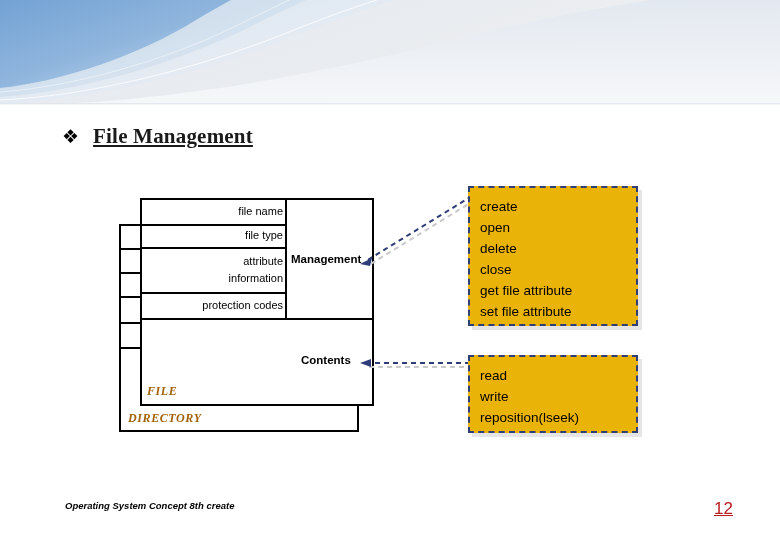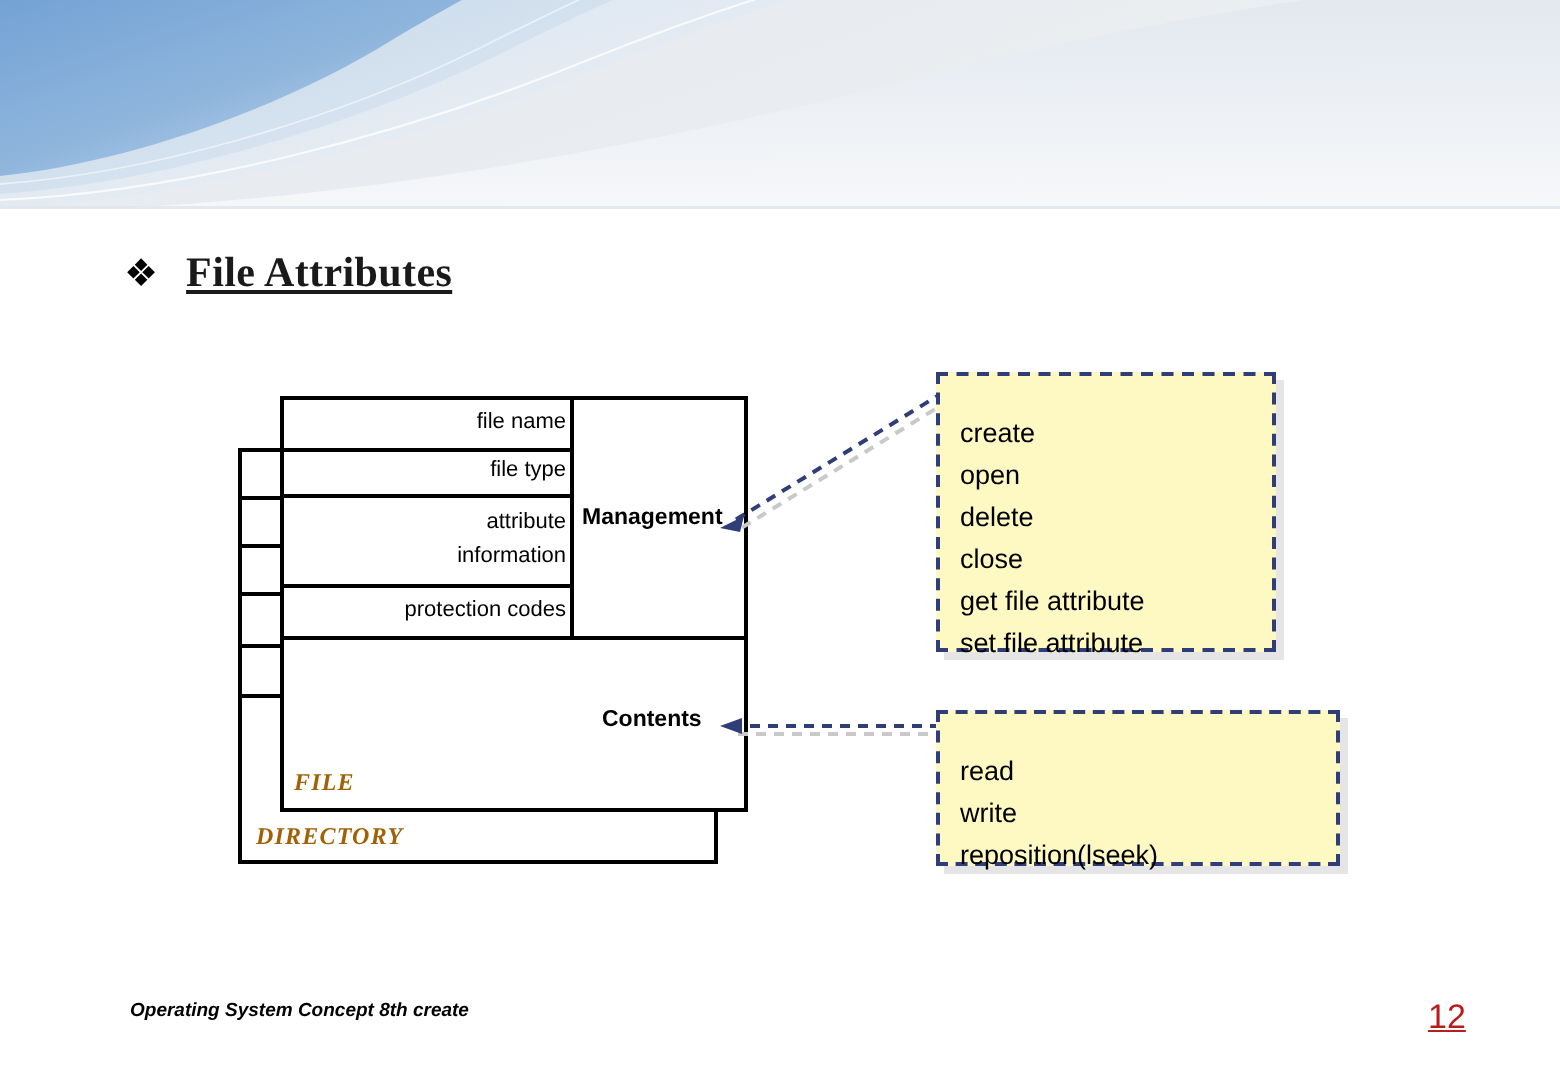--- a/index.html
+++ b/index.html
@@ -158,42 +158,42 @@
     position: absolute;
     left: 0; top: 0;
     width: 780px; height: 540px;
     pointer-events: none;
   }
 
   
   .opbox {
     position: absolute;
     box-sizing: border-box;
-    background: #fef9c3;
+    background: #eab308;
     border: 2px dashed #2f3d79;
     box-shadow: 4px 4px 0 rgba(0,0,0,0.10);
-    padding: 18px 10px 7px 10px;
+    padding: 8px 10px 7px 10px;
   }
   .opbox .op {
     font-family: "Liberation Sans", sans-serif;
     font-size: 13.5px;
     color: #000000;
     line-height: 21px;
     white-space: nowrap;
   }
   #ops-attributes {
     left: 468px;
     top: 186px;
     width: 170px;
     height: 140px;
   }
   #ops-contents {
     left: 468px;
     top: 355px;
-    width: 202px;
+    width: 170px;
     height: 78px;
   }
 
   
   #footer-note {
     position: absolute;
     left: 65px;
     top: 500px;
     font-family: "Liberation Sans", sans-serif;
     font-style: italic;
@@ -255,21 +255,21 @@
     <path d="M0,100 C88,96 196,70 294,30 C344,10 392,-6 432,-16" fill="none" stroke="#ffffff" stroke-width="1.1" opacity="0.75"></path>
     <path d="M0,92 C70,87 164,62 240,24 C280,4 310,-10 330,-18" fill="none" stroke="#ffffff" stroke-width="0.9" opacity="0.55"></path>
 
     <rect x="0" y="104" width="780" height="8" fill="#ffffff"></rect>
     <rect x="0" y="103" width="780" height="1.5" fill="#dfe5ec" opacity="0.8"></rect>
   </svg>
 </div>
 
 <div id="heading">
   <span class="bullet">❖</span>
-  <span class="htext">File Attributes</span>
+  <span class="htext">File Management</span>
 </div>
 
 <div id="diagram">
 
   <div class="dbox" id="directory-box"></div>
 
   <div class="dir-tick" style="top:248px;"></div>
   <div class="dir-tick" style="top:272px;"></div>
   <div class="dir-tick" style="top:296px;"></div>
   <div class="dir-tick" style="top:322px;"></div>

